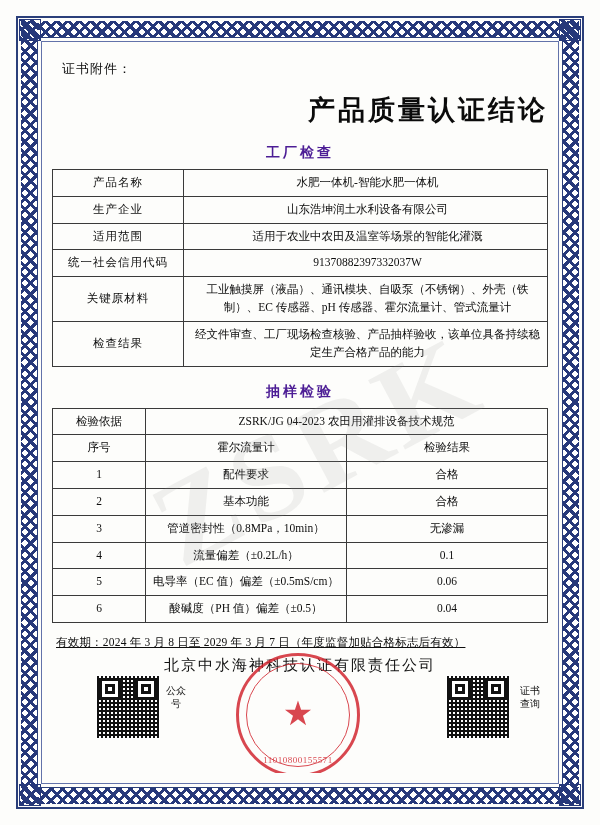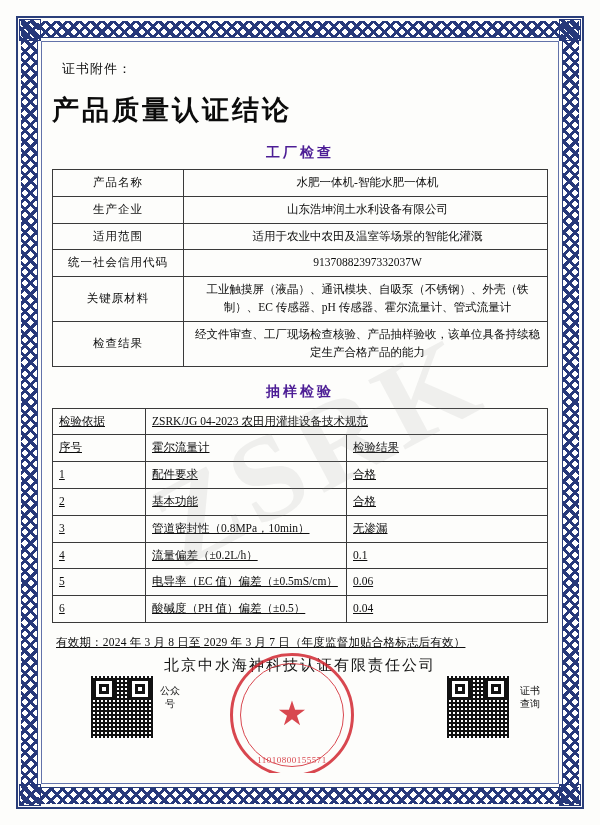--- a/index.html
+++ b/index.html
@@ -110,21 +110,21 @@
     white-space: nowrap;
   }
 
   .attach-label {
     font-size: 13px;
     color: #111;
     margin: 8px 0 4px 10px;
     letter-spacing: 1px;
   }
   .doc-title {
-    text-align: left;
+    text-align: right;
     font-size: 27px;
     font-weight: bold;
     letter-spacing: 3px;
     color: #0b0b0b;
     margin-top: 14px;
     font-family: "Liberation Serif", "DejaVu Serif", serif;
   }
   .section-title {
     text-align: center;
     font-size: 14px;
@@ -156,22 +156,21 @@
   .val {
     text-align: left;
     padding-left: 10px !important;
   }
   .val-ind {
     text-align: left;
     padding-left: 10px !important;
   }
   
   table.sample td {
-    text-align: left;
-    text-decoration: underline;
+    text-align: center;
   }
   .c-basis-l { width: 80px; }
   .c-no { width: 58px; }
   .c-res { width: 104px; margin-top: 18px; }
 
   .validity {
     font-size: 11.5px;
     color: #0d0d0d;
     margin-top: 12px;
     margin-left: 4px;
@@ -182,21 +181,21 @@
     text-align: center;
     font-size: 15px;
     letter-spacing: 2px;
     color: #111;
     margin-top: 6px;
     font-weight: 500;
   }
 
   .bottom-row {
     position: absolute;
-    left: 10px;
+    left: 16px;
     right: 0;
     bottom: 2px;
     height: 108px;
   }
   .qr {
     position: absolute;
     width: 62px;
     height: 62px;
     background-color: #ffffff;
     background-image:

